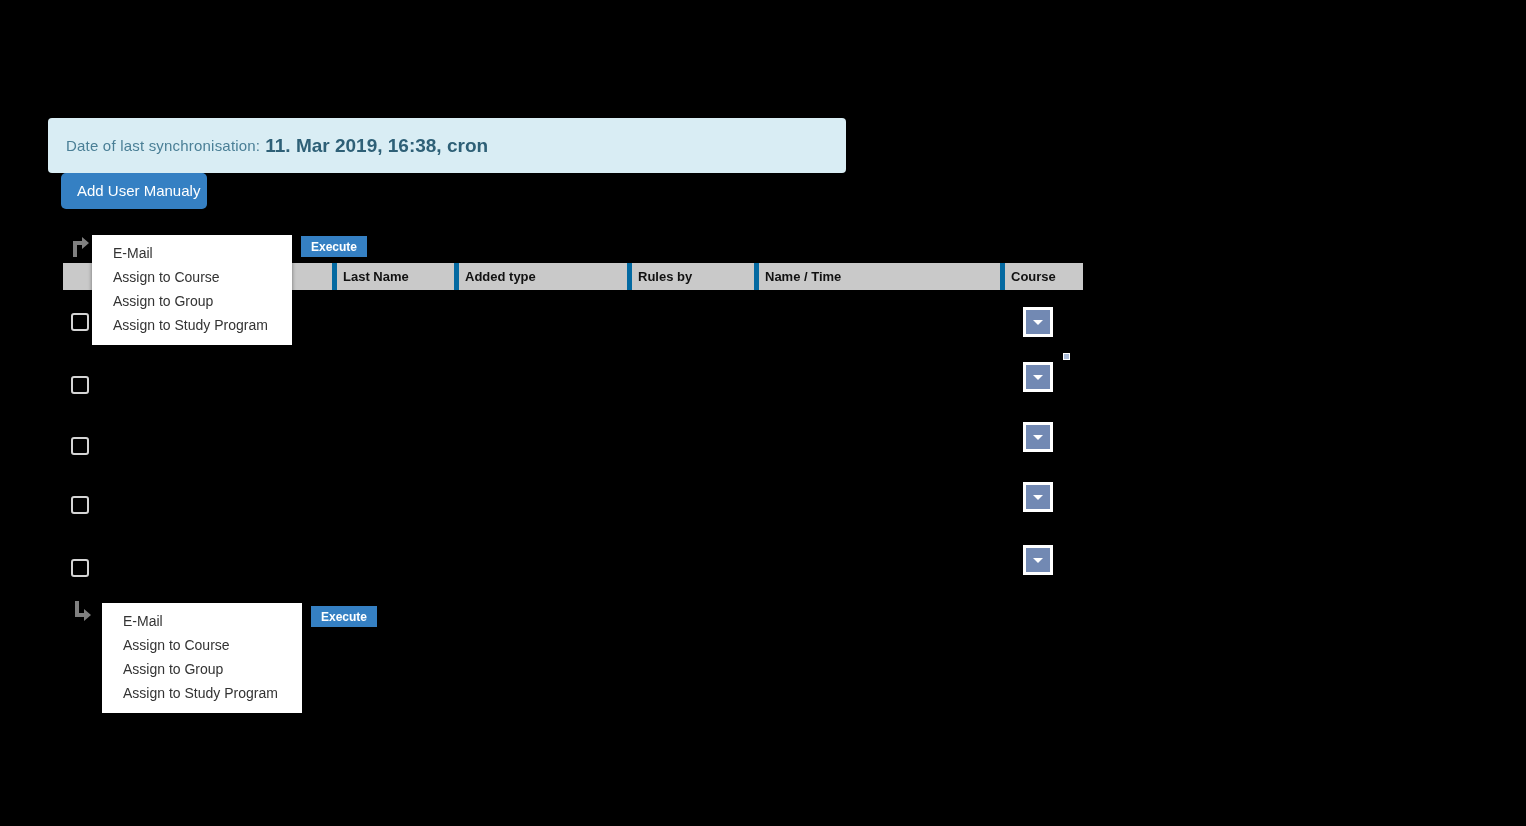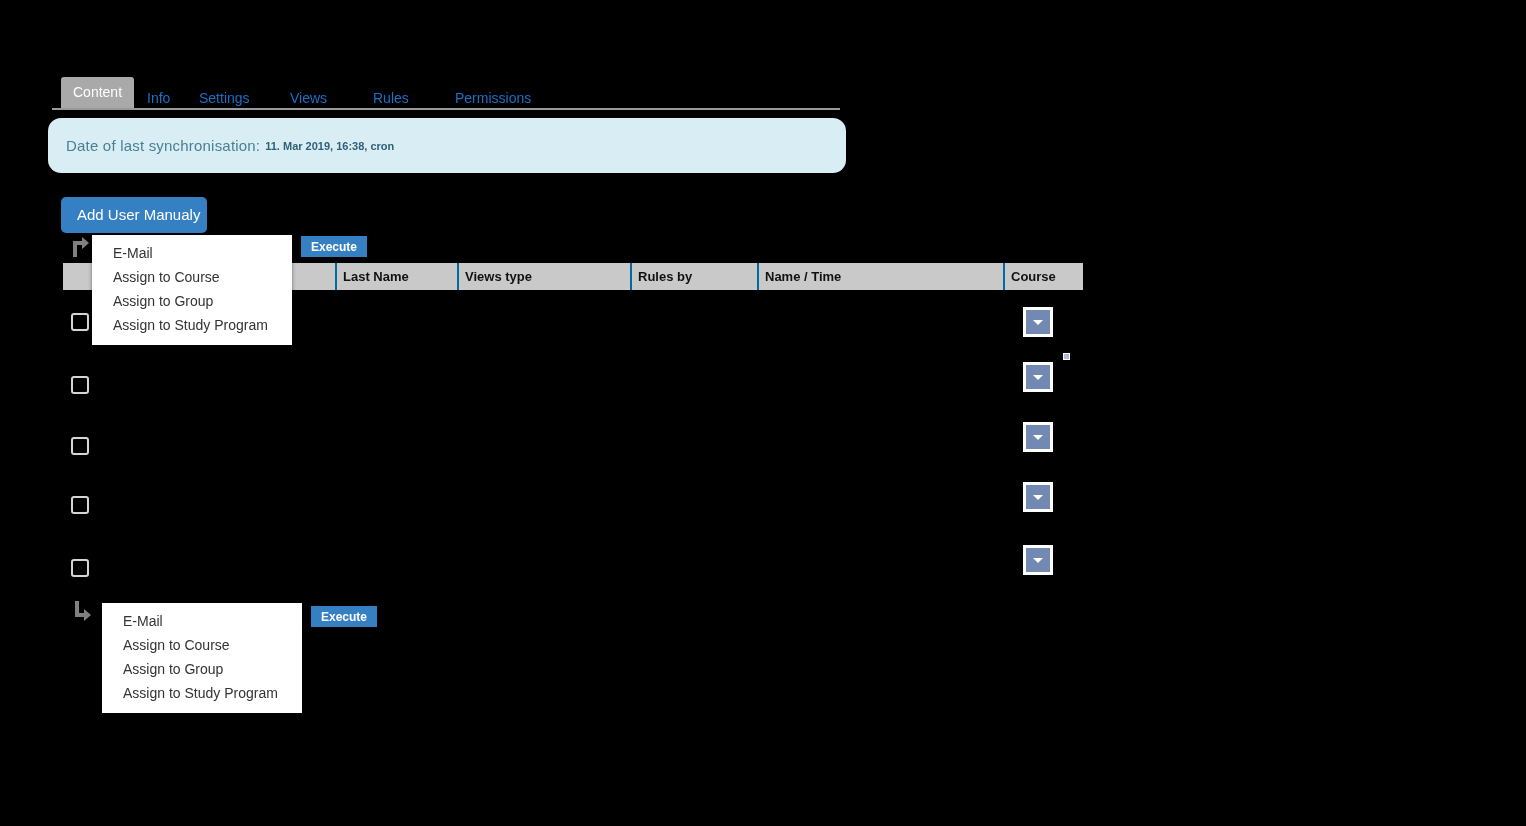--- a/index.html
+++ b/index.html
@@ -42,32 +42,32 @@
     font-size: 14px;
   }
   .tab-link { padding-bottom: 3px; }
 
   
   .banner {
     position: absolute;
     left: 48px; top: 118px;
     width: 798px; height: 55px;
     background: #d9edf4;
-    border-radius: 13px;
+    border-radius: 4px;
     display: flex;
     align-items: center;
     padding-left: 18px;
   }
   .banner-label {
     font-size: 15px;
     color: #4a7f96;
     letter-spacing: 0.2px;
   }
   .banner-value {
-    font-size: 11px;
+    font-size: 19px;
     color: #2e6077;
     font-weight: bold;
     margin-left: 5px;
   }
 
   
   .btn-primary {
     position: absolute;
     background: #3580c3;
     color: #ffffff;
@@ -75,21 +75,21 @@
     border-radius: 5px;
     font-size: 15px;
     font-family: "Liberation Sans", sans-serif;
     cursor: pointer;
     height: 36px;
     padding: 0 16px;
     line-height: 36px;
     text-align: center;
     white-space: nowrap;
   }
-  #btn-add-user { left: 61px; top: 197px; width: 146px; }
+  #btn-add-user { left: 61px; top: 173px; width: 146px; }
   #btn-refresh  { left: 219px; top: 183px; width: 148px; }
 
   
   .btn-execute {
     position: absolute;
     background: #3580c3;
     color: #ffffff;
     border: none;
     font-size: 12px;
     font-weight: bold;
@@ -141,21 +141,21 @@
     display: flex;
     height: 27px;
     background: #c9c9c9;
   }
   .th {
     font-size: 13px;
     font-weight: bold;
     color: #111111;
     line-height: 27px;
     padding-left: 6px;
-    border-right: 2px solid #0369a1;
+    border-right: 5px solid #0369a1;
     overflow: hidden;
     white-space: nowrap;
   }
   .th:last-child { border-right: none; }
   .col-check { width: 36px; }
   .col-first { width: 102px; }
   .col-user  { width: 136px; }
   .col-last  { width: 122px; }
   .col-type  { width: 173px; }
   .col-by    { width: 127px; }
@@ -200,28 +200,20 @@
     background: #aabcd8;
     border: 1px solid #ffffff;
     z-index: 25;
   }
 </style>
 </head>
 <body>
 
 <div id="root">
 
-  <div class="tabbar">
-    <div class="tab active" style="left:9px;">Content</div>
-    <div class="tab tab-link" style="left:95px;">Info</div>
-    <div class="tab tab-link" style="left:147px;">Settings</div>
-    <div class="tab tab-link" style="left:238px;">Views</div>
-    <div class="tab tab-link" style="left:321px;">Rules</div>
-    <div class="tab tab-link" style="left:403px;">Permissions</div>
-  </div>
 
   <div class="banner">
     <span class="banner-label">Date of last synchronisation:</span>
     <span class="banner-value">11. Mar 2019, 16:38, cron</span>
   </div>
 
   <button id="btn-add-user" class="btn-primary">Add User Manualy</button>
 
   <svg id="arrow-top" class="flow-arrow" viewBox="0 0 20 22">
     <path d="M2 21 L2 5 L11 5 L11 1 L18 7 L11 13 L11 9 L6 9 L6 21 Z" fill="#808080"></path>
@@ -234,21 +226,21 @@
     <div class="dropdown-item">Assign to Group</div>
     <div class="dropdown-item">Assign to Study Program</div>
   </div>
 
   <div class="table">
     <div class="thead">
       <div class="th col-check"></div>
       <div class="th col-first"></div>
       <div class="th col-user"></div>
       <div class="th col-last">Last Name</div>
-      <div class="th col-type">Views type</div>
+      <div class="th col-type">Added type</div>
       <div class="th col-by">Rules by</div>
       <div class="th col-date">Name / Time</div>
       <div class="th col-act">Course</div>
     </div>
   </div>
 
   <div class="row-check" style="left:71px; top:313px;"></div>
   <div class="row-check" style="left:71px; top:376px;"></div>
   <div class="row-check" style="left:71px; top:437px;"></div>
   <div class="row-check" style="left:71px; top:496px;"></div>

